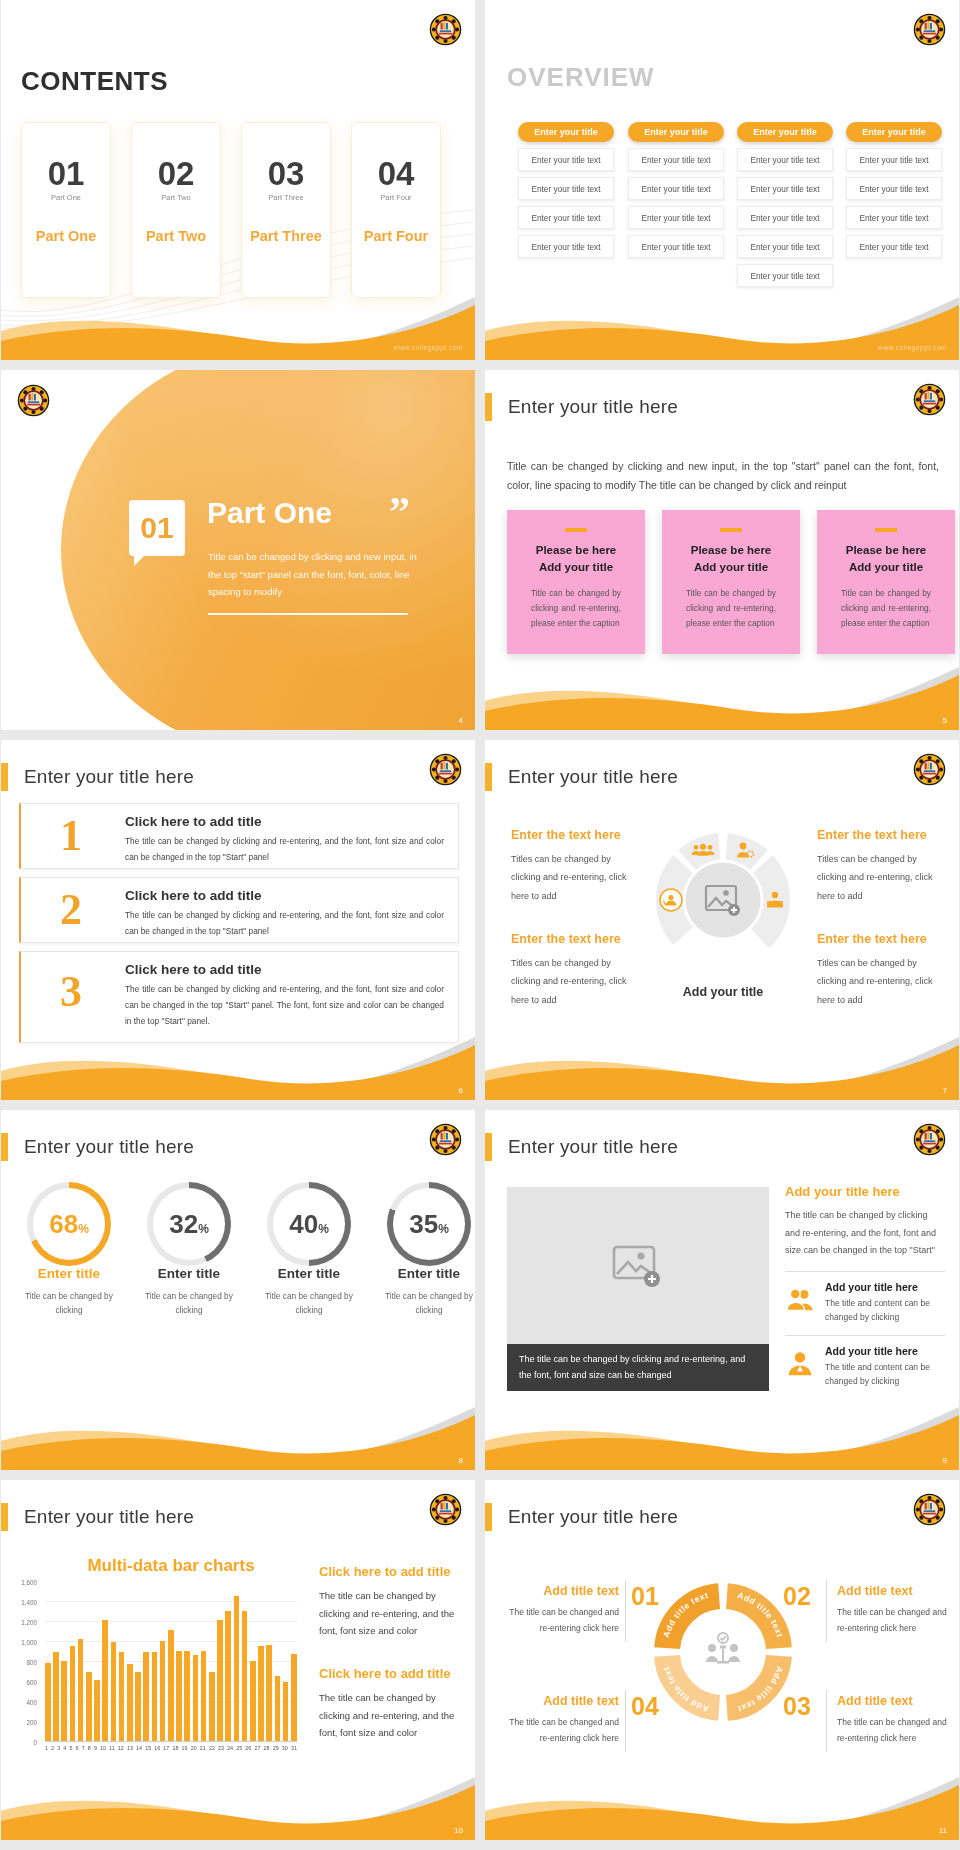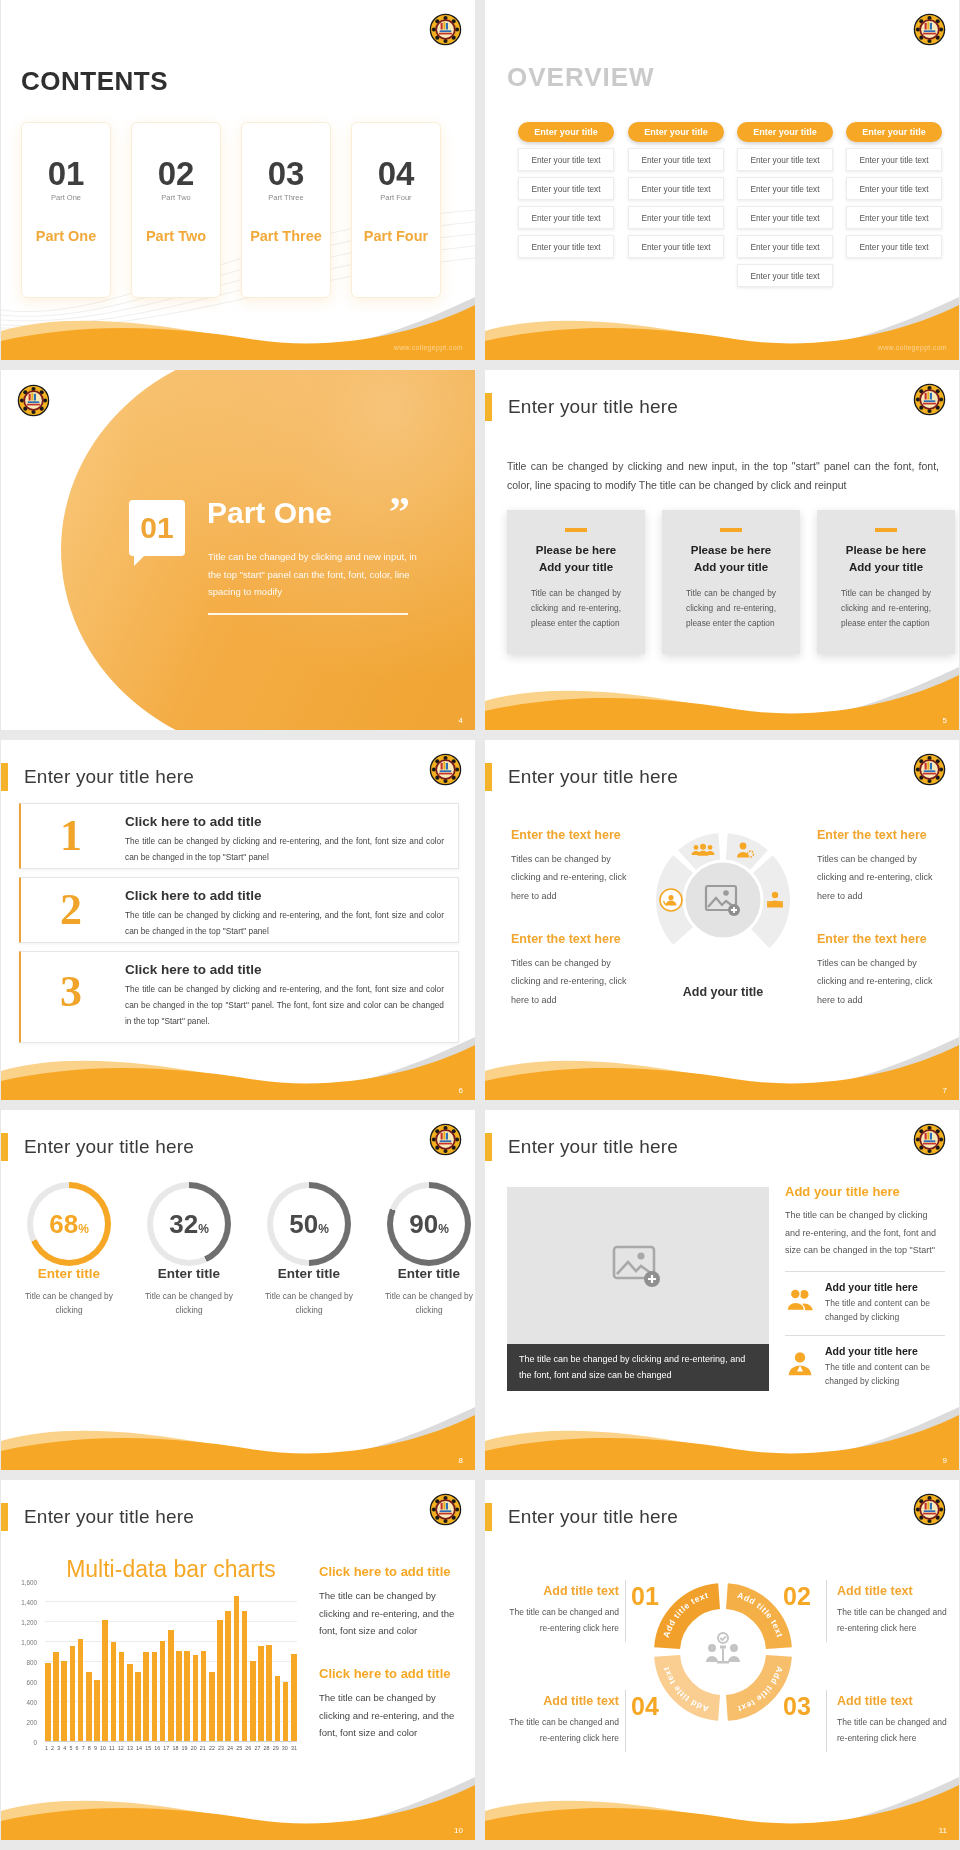--- a/index.html
+++ b/index.html
@@ -32,21 +32,21 @@
   
   .s3-blob{position:absolute;left:60px;top:-28px;width:460px;height:416px;border-radius:230px 0 0 230px / 208px 0 0 208px;background:radial-gradient(ellipse at 72% 16%,rgba(255,255,255,.30),transparent 55%),linear-gradient(115deg,#F9CB82,#F4AC44 45%,#F1A636 78%,#F0A434);}
   .s3-numbox{position:absolute;left:128px;top:130px;width:56px;height:56px;background:#fff;border-radius:4px;display:flex;align-items:center;justify-content:center;font-size:30px;font-weight:800;color:#F0A636;z-index:2;}
   .s3-numbox::after{content:'';position:absolute;left:5px;bottom:-10px;border:6px solid transparent;border-top-color:#fff;border-left-color:#fff;}
   .s3-title{position:absolute;left:206px;top:126px;font-size:30px;font-weight:800;color:#fff;z-index:2;}
   .s3-quote{position:absolute;left:388px;top:118px;font-size:42px;font-weight:800;color:#fff;z-index:2;font-family:"Liberation Serif",serif;}
   .s3-body{position:absolute;left:207px;top:178px;width:212px;font-size:9.5px;line-height:1.85;color:rgba(255,255,255,.95);z-index:2;}
   .s3-line{position:absolute;left:207px;top:243px;width:200px;height:2px;background:rgba(255,255,255,.9);z-index:2;}
   
   .s4-intro{position:absolute;left:22px;top:76px;width:432px;font-size:10.5px;line-height:1.9;color:#4A4A4A;text-align:justify;z-index:2;}
-  .s4-card{position:absolute;top:140px;width:138px;height:144px;background:#e5e5e5;box-shadow:0 3px 9px rgba(0,0,0,.14);text-align:center;z-index:2;}
+  .s4-card{position:absolute;top:140px;width:138px;height:144px;background:#f9a8d4;box-shadow:0 3px 9px rgba(0,0,0,.14);text-align:center;z-index:2;}
   .s4-card .dash{width:22px;height:3.5px;background:#F5A725;margin:18px auto 10px;}
   .s4-ct{font-size:11.5px;font-weight:800;color:#222;line-height:1.5;}
   .s4-cb{margin:10px 24px 0;font-size:8.3px;color:#555;line-height:1.8;text-align:justify;}
   
   .s5-row{position:absolute;left:18px;width:440px;background:#fff;border:1px solid #E6E6E6;border-left:2px solid #E8A33D;box-shadow:0 1px 4px rgba(0,0,0,.06);display:flex;z-index:2;}
   .s5-num{width:100px;text-align:center;font-family:"Liberation Serif",serif;font-size:44px;font-weight:bold;color:#F0A42A;line-height:1.1;padding-top:8px;}
   .s5-tx{flex:1;padding:10px 14px 8px 4px;}
   .s5-tx h4{margin:0 0 5px;font-size:13.5px;font-weight:800;color:#333;}
   .s5-tx p{margin:0;font-size:8.3px;color:#444;line-height:1.9;text-align:justify;}
   
@@ -71,21 +71,21 @@
   .s8-right{position:absolute;left:300px;top:74px;width:160px;z-index:2;}
   .s8-right h3{margin:0 0 8px;font-size:13px;font-weight:800;color:#F5A725;}
   .s8-right .lead{margin:0;font-size:9px;color:#555;line-height:1.95;}
   .s8-div{height:1px;background:#DDD;margin:11px 0 9px;}
   .s8-item{display:flex;gap:10px;}
   .s8-ic{width:30px;height:30px;flex:0 0 30px;margin-top:4px;}
   .s8-ic svg{width:100%;height:100%;display:block;}
   .s8-it h4{margin:0 0 3px;font-size:10.5px;font-weight:800;color:#222;}
   .s8-it p{margin:0;font-size:8.5px;color:#555;line-height:1.65;}
   
-  .s9-ctitle{position:absolute;left:40px;top:76px;width:260px;text-align:center;font-size:23px;font-weight:400;color:#F5A725;z-index:2;}
+  .s9-ctitle{position:absolute;left:40px;top:76px;width:260px;text-align:center;font-size:17px;font-weight:700;color:#F5A725;z-index:2;}
   .s9-y{position:absolute;left:6px;top:102px;width:34px;height:160px;z-index:2;}
   .s9-y div{position:absolute;right:4px;font-size:6.3px;color:#777;}
   .s9-plot{position:absolute;left:44px;top:102px;width:252px;height:160px;border-bottom:1px solid #CFCFCF;background:repeating-linear-gradient(to top,transparent 0 19px,#ECECEC 19px 20px);display:flex;align-items:flex-end;justify-content:space-between;z-index:2;}
   .bar{width:5.5px;background:#F5A725;}
   .s9-x{position:absolute;left:44px;top:265px;width:252px;display:flex;justify-content:space-between;font-size:5.4px;color:#555;z-index:2;}
   .s9-blk{position:absolute;left:318px;width:148px;z-index:2;}
   .s9-blk h3{margin:0 0 8px;font-size:13px;font-weight:800;color:#F5A725;}
   .s9-blk p{margin:0;font-size:9.5px;color:#444;line-height:1.85;}
   
   .cy-svg{position:absolute;left:158px;top:92px;width:160px;height:160px;z-index:2;}
@@ -513,31 +513,31 @@
             <span>32</span>
             <span class="pct">%</span>
           </div>
         </div>
       <div class="donut-label">Enter title</div>
       <div class="donut-body">Title can be changed by clicking</div>
     </div>
     <div class="donut-col" style="left:250px">
       <div class="donut" style="background: conic-gradient(rgb(111, 111, 111) 0deg, rgb(111, 111, 111) 50%, rgb(232, 232, 232) 50%, rgb(232, 232, 232) 100%);">
           <div class="donut-num">
-            <span>50</span>
+            <span>40</span>
             <span class="pct">%</span>
           </div>
         </div>
       <div class="donut-label">Enter title</div>
       <div class="donut-body">Title can be changed by clicking</div>
     </div>
     <div class="donut-col" style="left:370px">
       <div class="donut" style="background: conic-gradient(rgb(111, 111, 111) 0deg, rgb(111, 111, 111) 81%, rgb(232, 232, 232) 81%, rgb(232, 232, 232) 100%);">
           <div class="donut-num">
-            <span>90</span>
+            <span>35</span>
             <span class="pct">%</span>
           </div>
         </div>
       <div class="donut-label">Enter title</div>
       <div class="donut-body">Title can be changed by clicking</div>
     </div>
     <div class="pageno">8</div>
   </section>
 
   <section class="slide">

